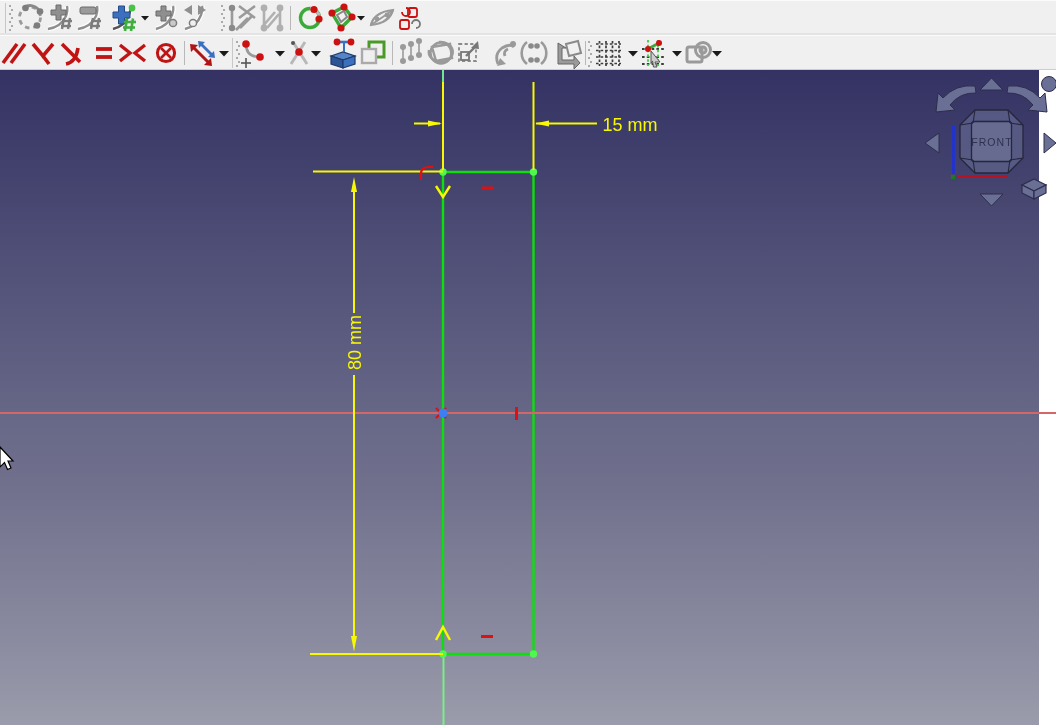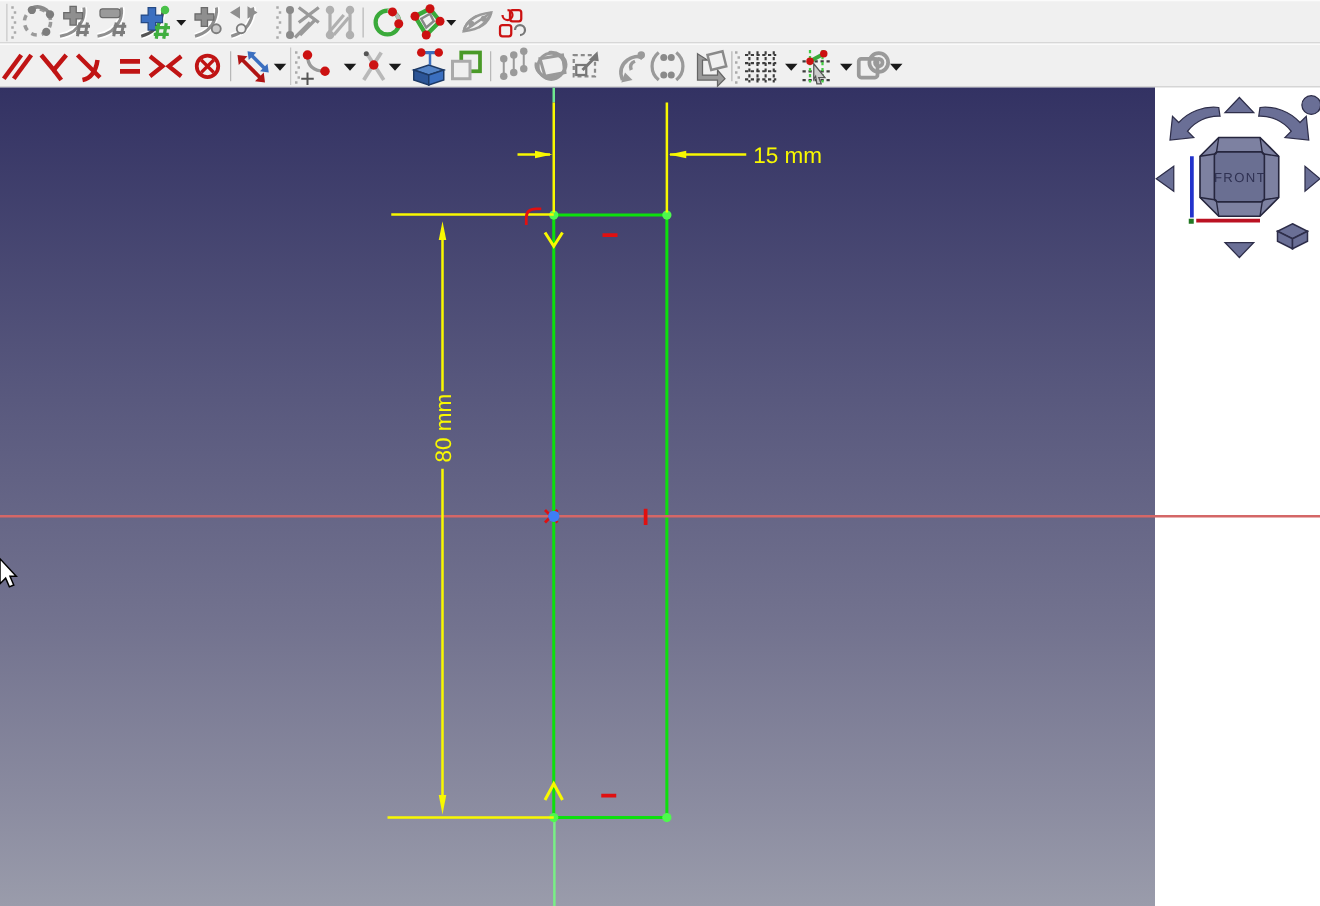--- a/index.html
+++ b/index.html
@@ -1,18 +1,18 @@
 <!DOCTYPE html>
 <html><head>
 <meta charset="utf-8">
 <style>
   html,body{margin:0;padding:0;width:1056px;height:725px;overflow:hidden;
     font-family:"Liberation Sans",sans-serif;}
   #toolbar{position:absolute;left:0;top:0;width:1056px;height:70px;background:#f0f0f0;}
-  #viewport{position:absolute;left:0;top:70px;width:924px;height:655px;
+  #viewport{position:absolute;left:0;top:70px;width:1039px;height:655px;
     background:linear-gradient(to bottom,#333263 0%,#56567c 35%,#73738f 66%,#8c8da1 88.5%,#9a9cab 100%);}
   svg{position:absolute;left:0;top:0;}
 </style>
 </head>
 <body>
 <div id="toolbar">
 <svg width="1056" height="70" viewBox="0 0 1056 70">
 
   <rect x="0" y="0" width="1056" height="70" fill="#f0f0f0"></rect>
   <line x1="5.5" y1="3" x2="5.5" y2="33" stroke="#c8c8c8" stroke-width="1"></line>

